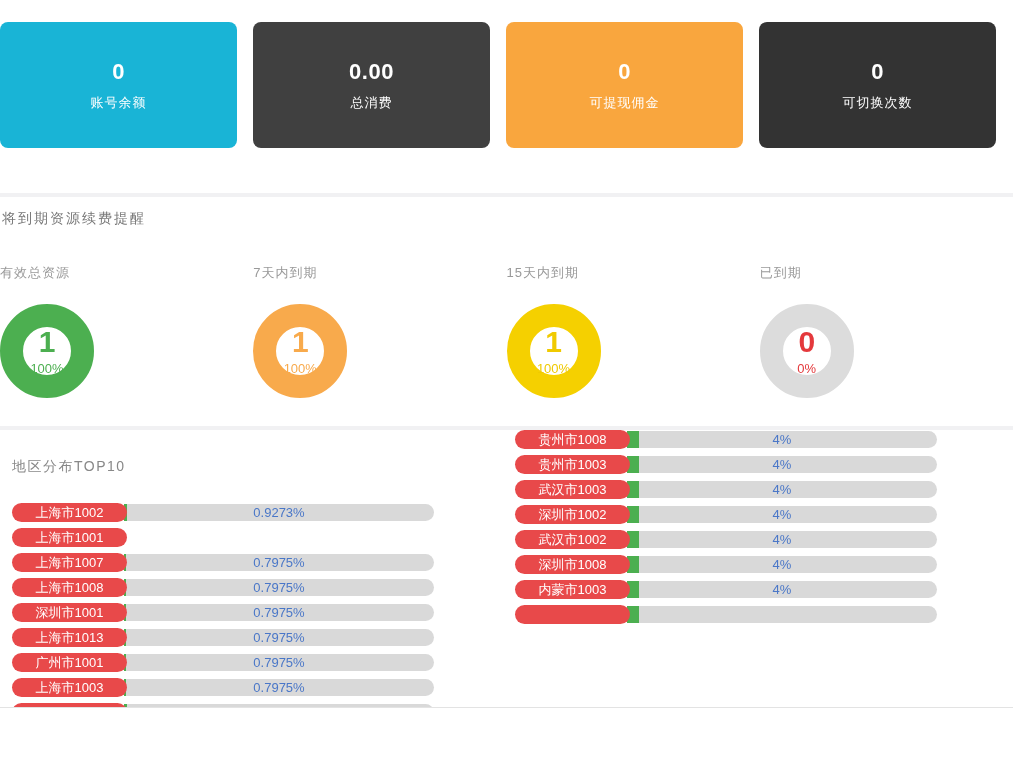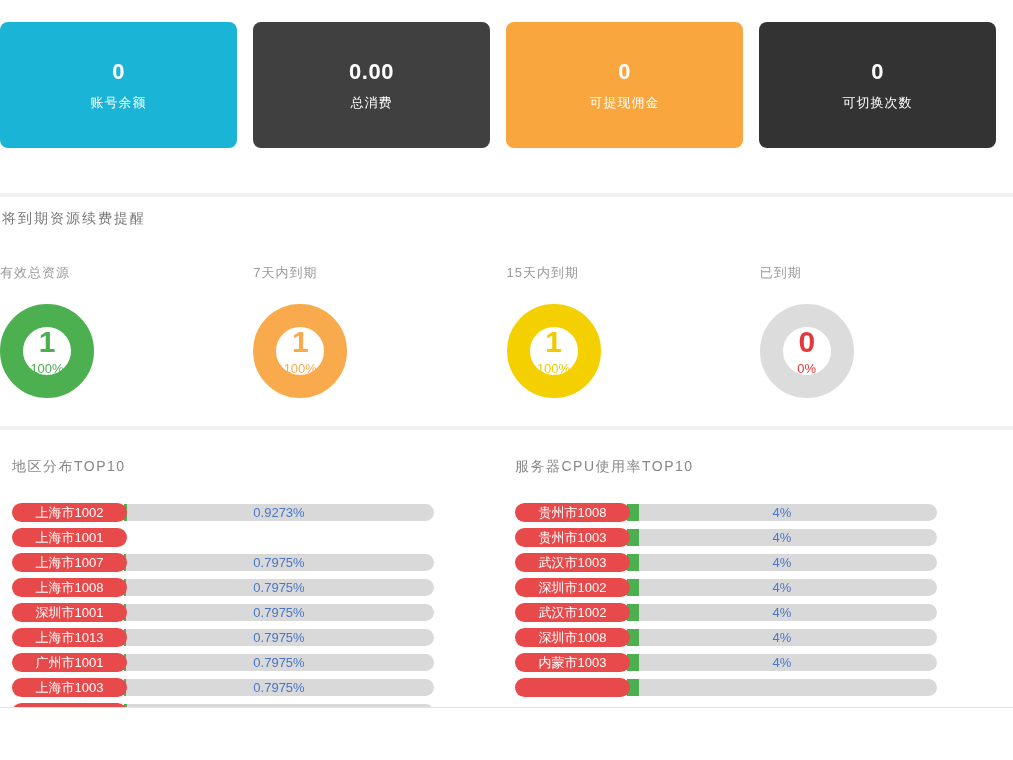--- a/index.html
+++ b/index.html
@@ -163,21 +163,20 @@
     <div class="bar-row">
       <span class="badge"></span>
       <span class="track">
         <span class="fill" style="width: 0.9%;"></span>
         <span class="bar-value"></span>
       </span>
     </div>
   </div>
 
   <div class="toplist">
-    <div class="list-title">服务器CPU使用率TOP10</div>
 
     <div class="bar-row">
       <span class="badge">贵州市1008</span>
       <span class="track">
         <span class="fill" style="width: 4%;"></span>
         <span class="bar-value">4%</span>
       </span>
     </div>
     <div class="bar-row">
       <span class="badge">贵州市1003</span>

